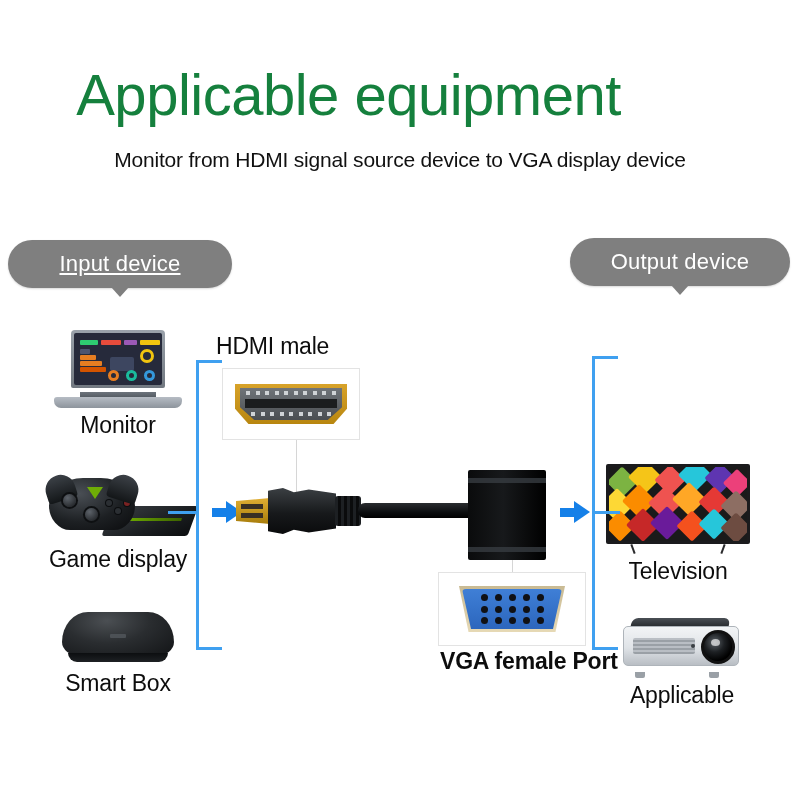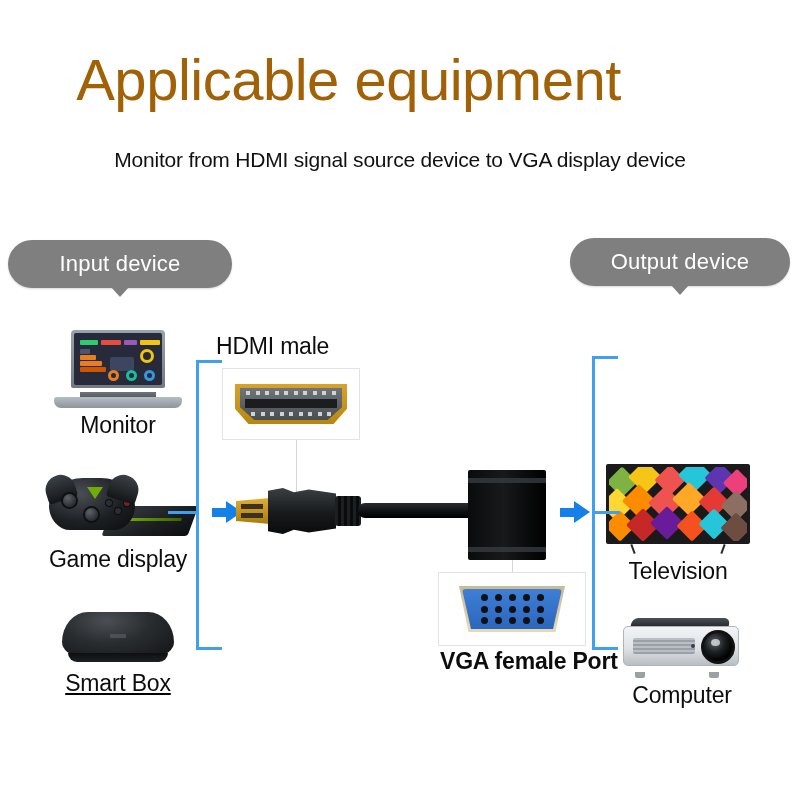--- a/index.html
+++ b/index.html
@@ -6,23 +6,23 @@
   html, body {
     width: 800px; height: 800px;
     background: #ffffff;
     font-family: "Liberation Sans", sans-serif;
     overflow: hidden;
   }
   #stage { position: relative; width: 800px; height: 800px; background: #fff; }
 
   
   .title {
-    position: absolute; left: 0; top: 48px; width: 697px;
+    position: absolute; left: 0; top: 63px; width: 697px;
     text-align: center;
-    font-size: 58px; font-weight: 400; color: #a16207;
+    font-size: 58px; font-weight: 400; color: #15803d;
     letter-spacing: -0.5px; line-height: 1.1;
   }
   .subtitle {
     position: absolute; left: 0; top: 148px; width: 800px;
     text-align: center;
     font-size: 21px; font-weight: 400; color: #111; letter-spacing: -0.2px;
   }
 
   
   .badge {
@@ -32,21 +32,21 @@
     display: flex; align-items: center; justify-content: center;
     color: #fff; font-size: 22px; letter-spacing: 0.2px;
     box-shadow: 0 1px 2px rgba(0,0,0,.15);
   }
   .badge .tail {
     position: absolute; bottom: -9px; left: 50%; transform: translateX(-50%);
     width: 0; height: 0;
     border-left: 9px solid transparent; border-right: 9px solid transparent;
     border-top: 10px solid #7f7f7f;
   }
-  #badge-in  { left: 8px;  top: 240px; width: 224px; }
+  #badge-in  { left: 8px;  top: 240px; width: 224px; text-decoration: underline; }
   #badge-out { left: 570px; top: 238px; width: 220px; }
 
   
   .device { position: absolute; width: 200px; text-align: center; }
   .device .art { position: relative; margin: 0 auto; }
   .device .cap {
     margin-top: 4px; font-size: 23px; color: #0d0d0d; letter-spacing: -0.2px;
     white-space: nowrap;
   }
 
@@ -379,21 +379,21 @@
         <div class="stick" style="left:36px; top:30px;"></div>
         <div class="btn" style="right:14px; top:14px;"></div>
         <div class="btn" style="right:5px;  top:22px; background:#7a2222;"></div>
         <div class="btn" style="right:23px; top:22px;"></div>
         <div class="btn" style="right:14px; top:30px;"></div>
       </div>
     </div>
     <div class="cap">Game display</div>
   </div>
 
-  <div class="device" style="left:18px; top:610px;text-decoration:underline;">
+  <div class="device" style="left:18px; top:610px;">
     <div class="art smartbox">
       <div class="top"></div>
       <div class="logo"></div>
       <div class="lip"></div>
     </div>
     <div class="cap">Smart Box</div>
   </div>
 
 
   <div class="device" style="left:578px; top:464px;">
@@ -429,21 +429,21 @@
   <div class="device" style="left:582px; top:616px;">
     <div class="art projector">
       <div class="topcap"></div>
       <div class="body"></div>
       <div class="vent"></div>
       <div class="dot"></div>
       <div class="lens"></div>
       <div class="ft" style="left:18px;"></div>
       <div class="ft" style="left:92px;"></div>
     </div>
-    <div class="cap">Computer</div>
+    <div class="cap">Applicable</div>
   </div>
 
   <div class="vline" style="left:196px; top:360px; height:290px;"></div>
   <div class="hline" style="left:196px; top:360px; width:26px;"></div>
   <div class="hline" style="left:196px; top:647px; width:26px;"></div>
   <div class="hline" style="left:168px; top:511px; width:30px;"></div>
   <div class="arrow-tail" style="left:212px; top:508px; width:16px;"></div>
   <div class="arrow" style="left:226px; top:501px;"></div>
 
   <div class="vline" style="left:592px; top:356px; height:294px;"></div>

